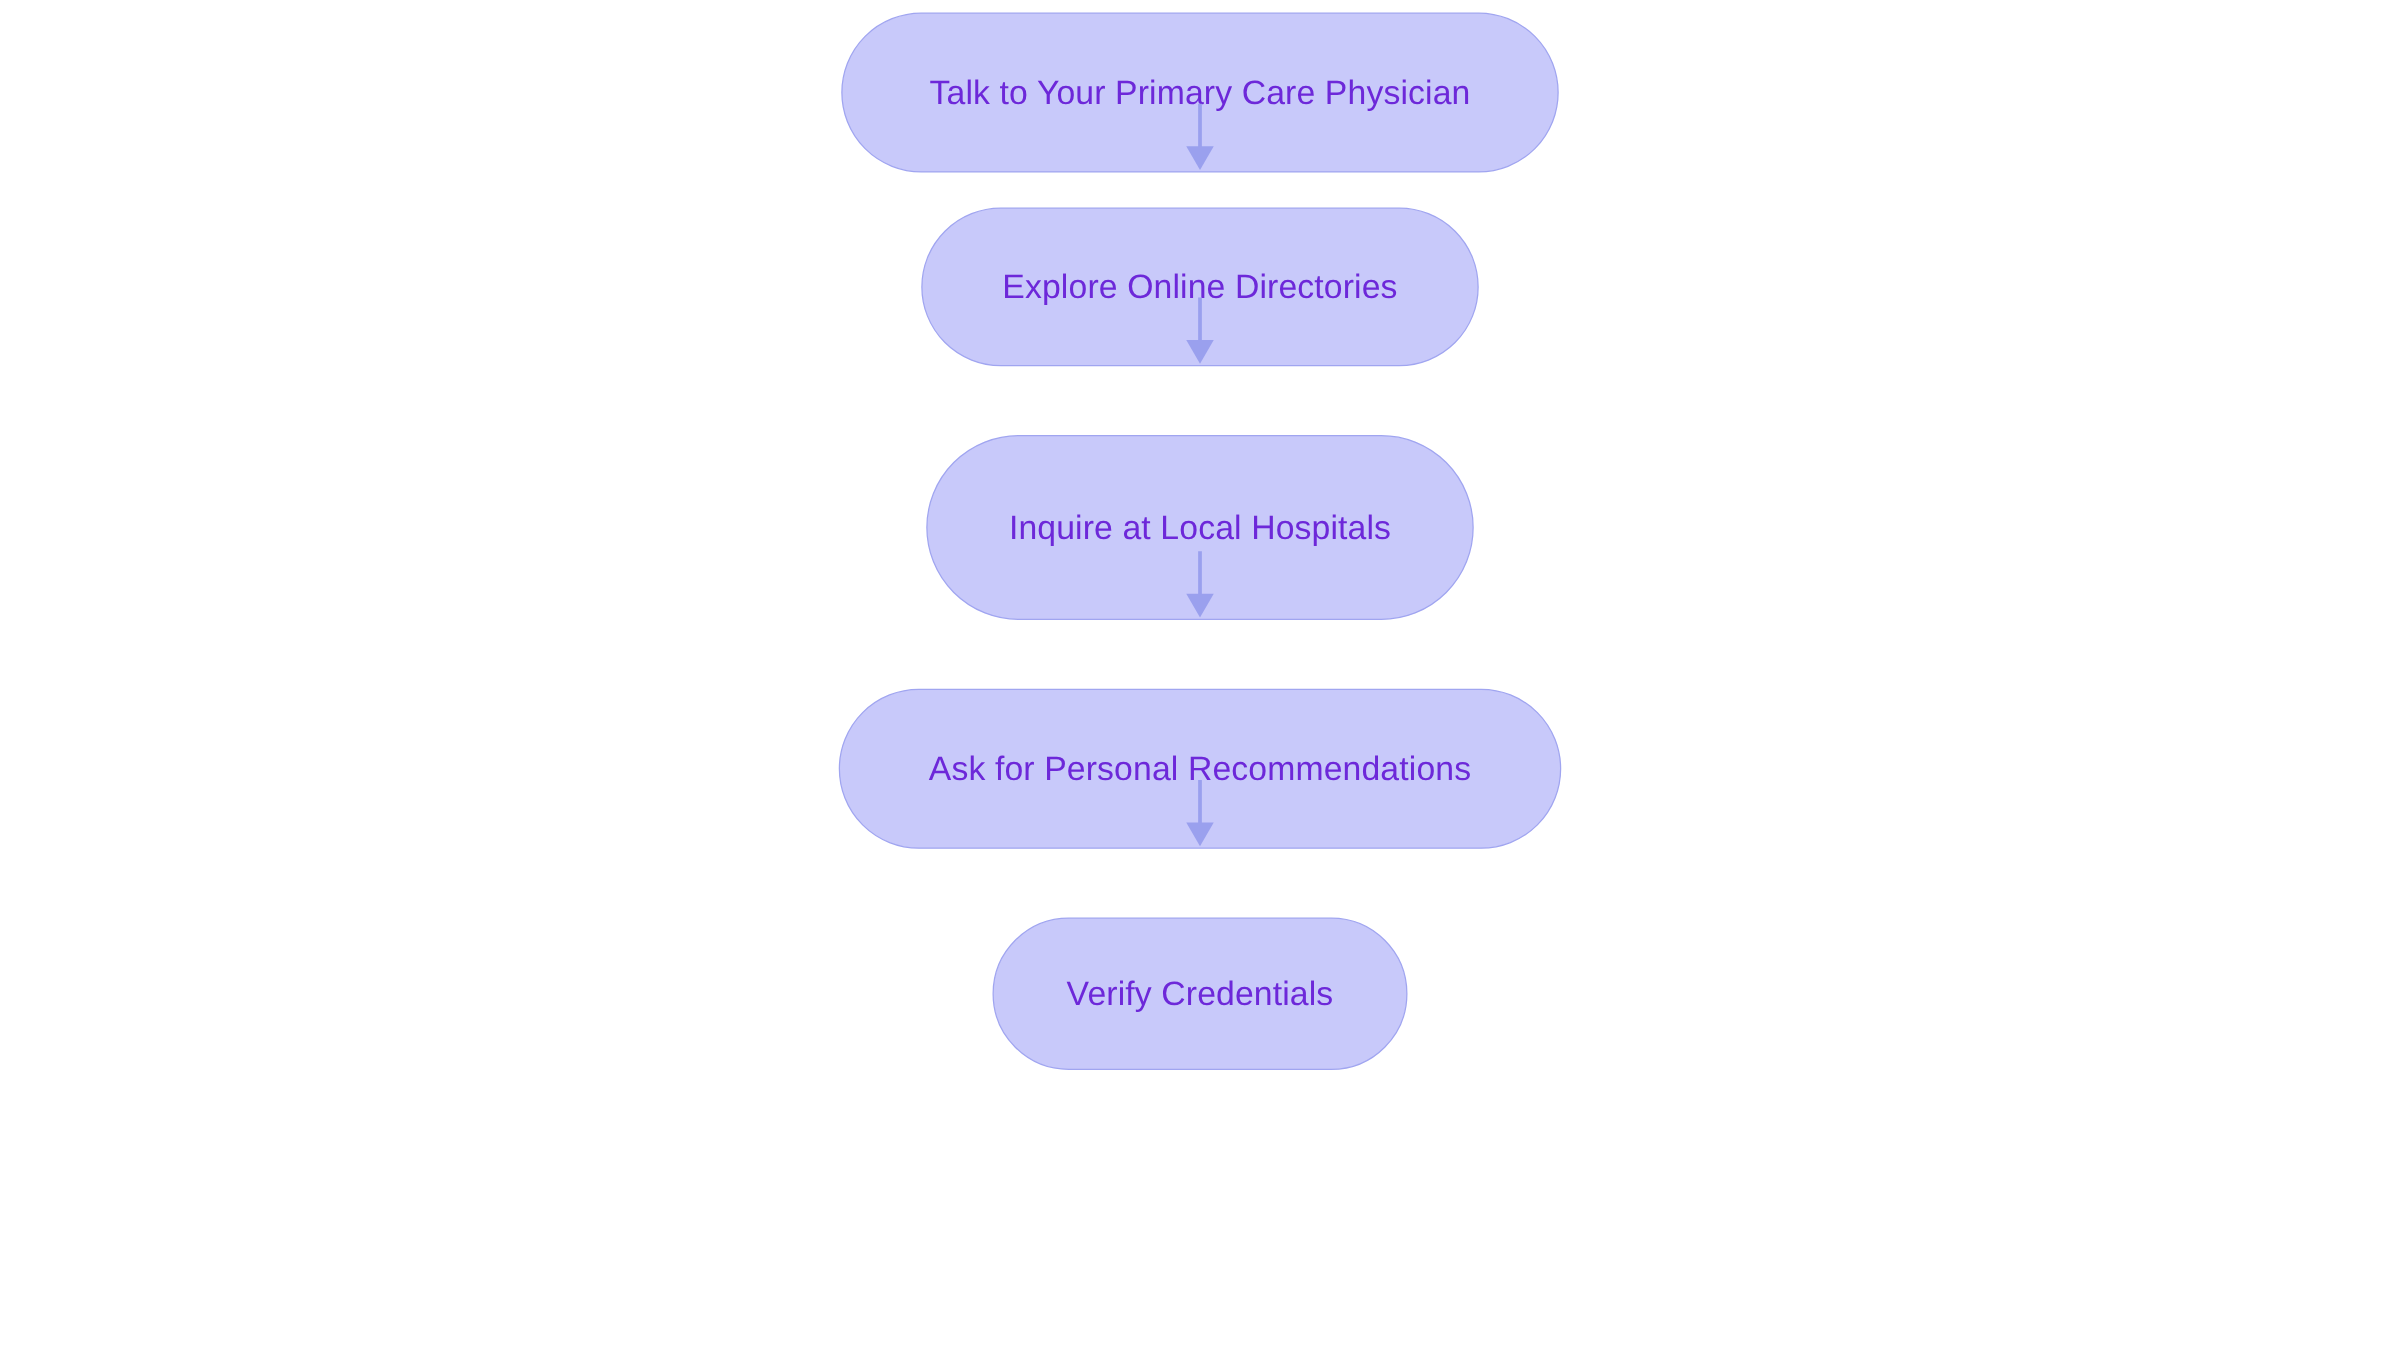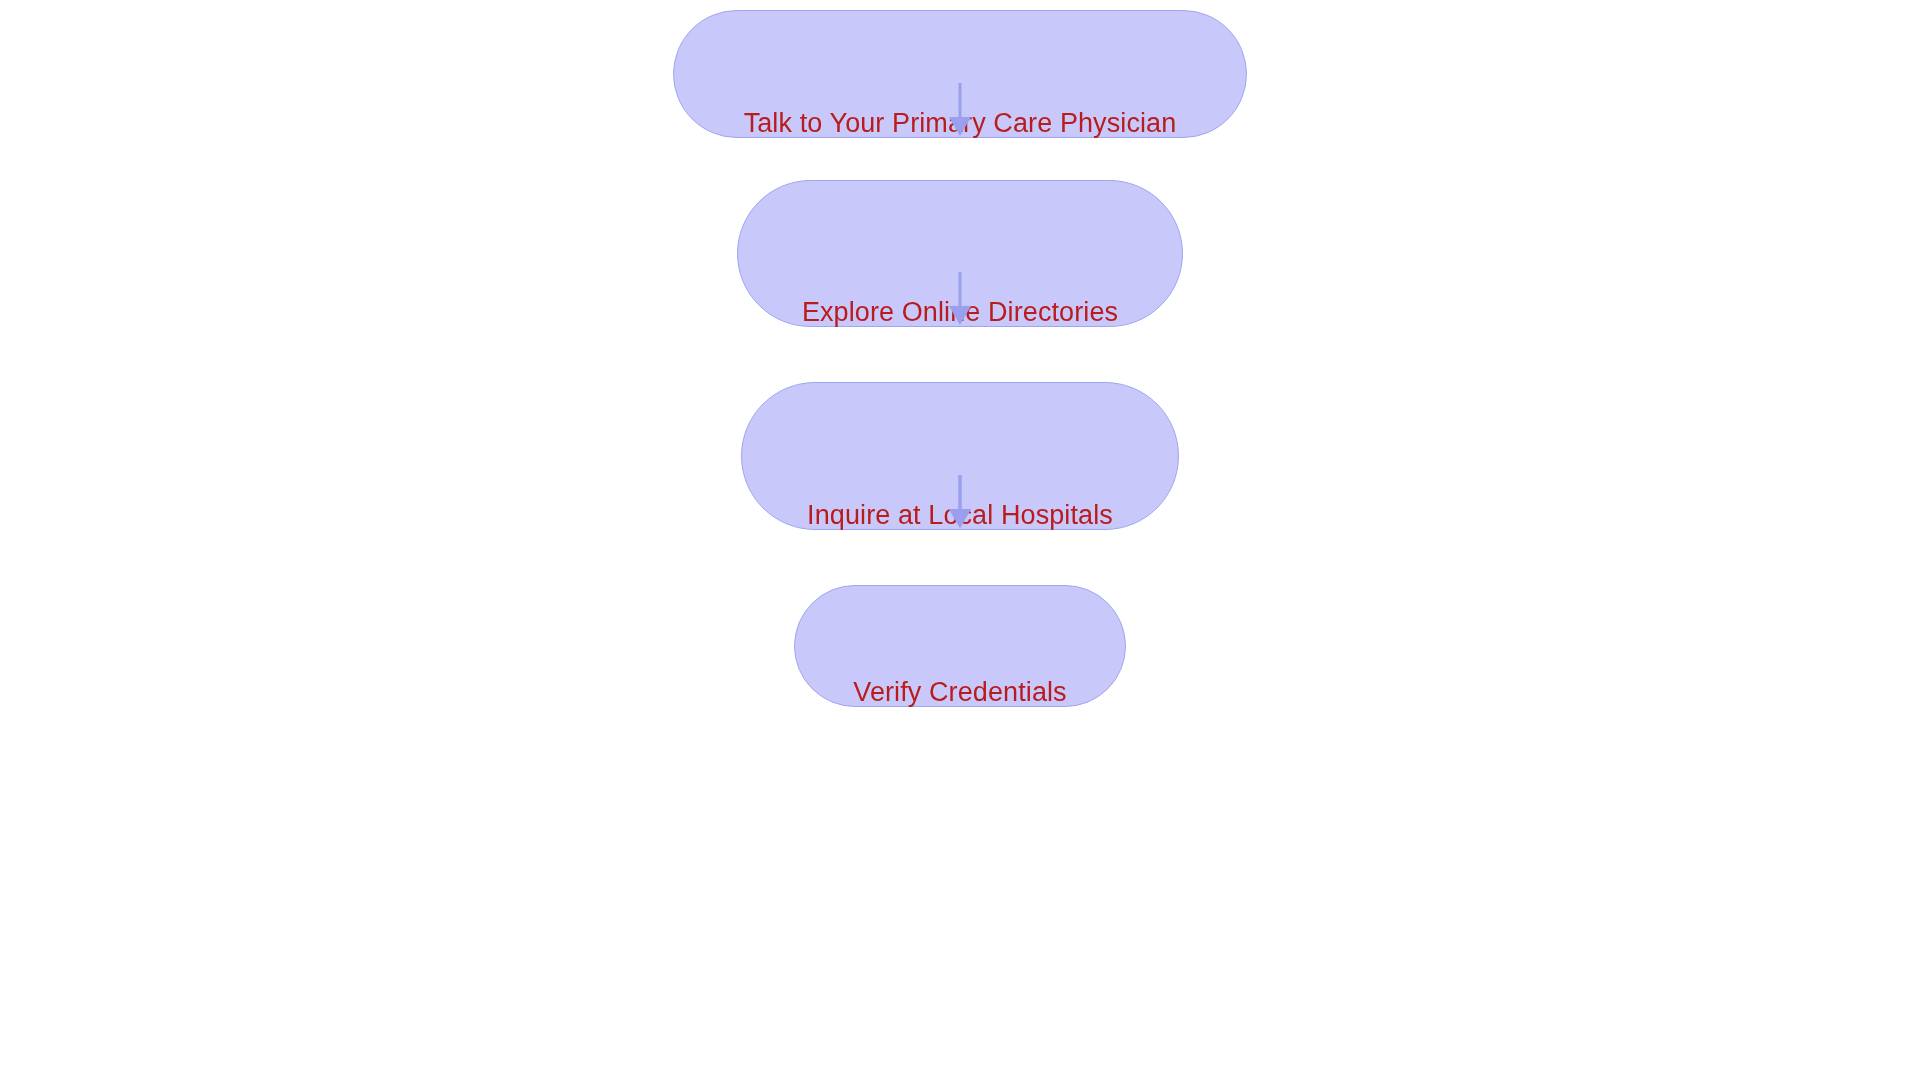--- a/index.html
+++ b/index.html
@@ -31,41 +31,41 @@
     flex-direction: column;
     align-items: center;
   }
 
   .node {
     box-sizing: border-box;
     background: #c8c9fa;
     border: 1.6px solid #a0a5f0;
     border-radius: 999px;
     display: flex;
-    align-items: flex-end;
+    align-items: center;
     justify-content: center;
-    color: #b91c1c;
+    color: #6d28d9;
     font-size: 27px;
     font-weight: 400;
     letter-spacing: 0.1px;
     white-space: nowrap;
     text-align: center;
     position: relative;
     left: 0;
   }
 
   .node-label {
     display: block;
     line-height: 1;
     padding: 0 4px;
   }
 
   
   .node.n0 { width: 574px; height: 128px; margin-top: 10px;  margin-left: 0px;   }
-  .node.n1 { width: 446px; height: 147px; margin-top: 42px;  margin-left: 0px;   }
+  .node.n1 { width: 446px; height: 127px; margin-top: 28px;  margin-left: 0px;   }
   .node.n2 { width: 438px; height: 148px; margin-top: 55px;  margin-left: 0px;   }
   .node.n3 { width: 578px; height: 128px; margin-top: 55px;  margin-left: 0px;   }
   .node.n4 { width: 332px; height: 122px; margin-top: 55px;  margin-left: 0px;   }
 
   
   .connector {
     width: 60px;
     height: 55px;
     position: relative;
     flex: 0 0 auto;
@@ -119,20 +119,23 @@
 
     <div class="node n2">
       <span class="node-label">Inquire at Local Hospitals</span>
     </div>
 
     <div class="connector">
       <div class="shaft"></div>
       <div class="head"></div>
     </div>
 
+    <div class="node n3">
+      <span class="node-label">Ask for Personal Recommendations</span>
+    </div>
 
     <div class="connector">
       <div class="shaft"></div>
       <div class="head"></div>
     </div>
 
     <div class="node n4">
       <span class="node-label">Verify Credentials</span>
     </div>
 

